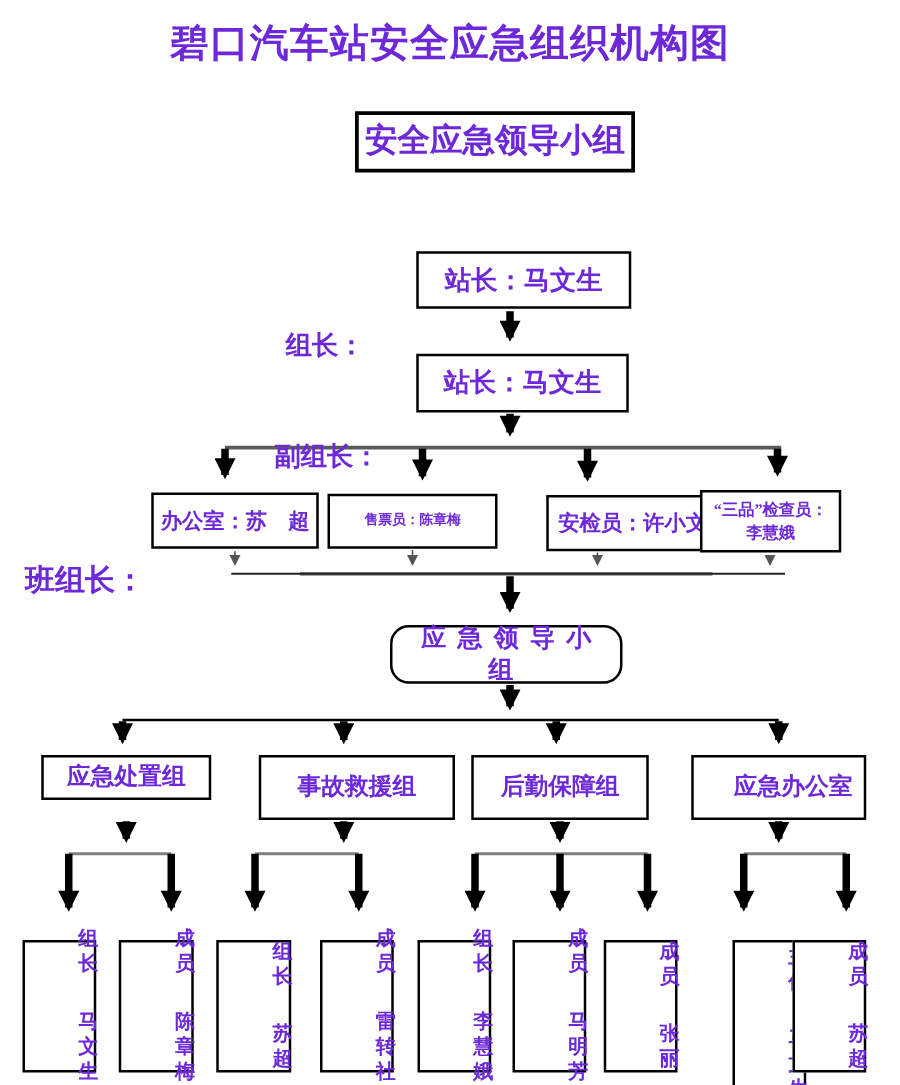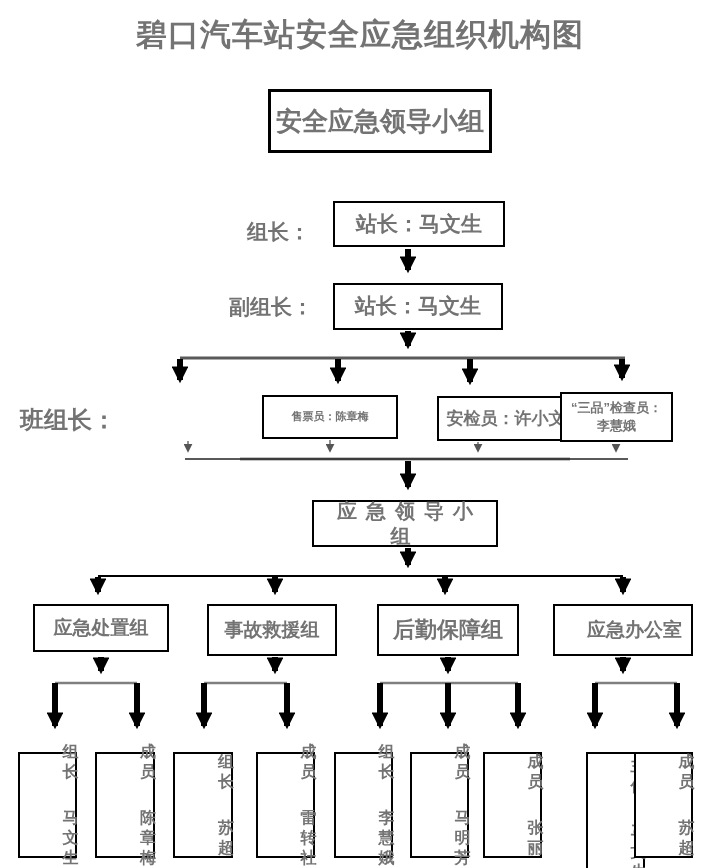--- a/index.html
+++ b/index.html
@@ -1,33 +1,33 @@
 <!DOCTYPE html>
 <html><head>
 <meta charset="utf-8">
 <style>
   html,body{margin:0;padding:0;background:#ffffff;}
   #canvas{
     position:relative;width:720px;height:868px;background:#ffffff;
-    font-family:Liberation Sans, sans-serif;color:#737373;
+    font-family:Liberation Serif, serif;color:#6d28d9;
     overflow:hidden;
   }
   #connectors{position:absolute;left:0;top:0;width:720px;height:868px;pointer-events:none;}
   .title{
     position:absolute;left:0;top:14px;width:720px;text-align:center;
     font-size:31px;font-weight:bold;letter-spacing:1px;
   }
   .box{
     position:absolute;box-sizing:border-box;border:2px solid #000;background:#fff;
     display:flex;align-items:center;justify-content:center;
     font-weight:bold;text-align:center;line-height:1.25;
   }
   .box-thick{border-width:3px;}
   .lbl{
-    position:absolute;font-weight:bold;text-align:right;white-space:nowrap;
+    position:absolute;font-weight:bold;text-align:center;white-space:nowrap;margin-top:44px;
   }
   .member{
     flex-direction:column;gap:26px;font-size:16px;padding-left:46px;
   }
   .spaced{letter-spacing:9px;text-indent:9px;}
 </style>
 </head>
 <body>
 
 <div id="canvas">
@@ -84,41 +84,42 @@
     <line x1="518" y1="683" x2="518" y2="726" stroke="#000" stroke-width="6" marker-end="url(#ah)"></line>
 
     <line x1="623" y1="657" x2="623" y2="671" stroke="#000" stroke-width="6" marker-end="url(#ah)"></line>
     <line x1="595" y1="683" x2="677" y2="683" stroke="#7f7f7f" stroke-width="2.5"></line>
     <line x1="595" y1="683" x2="595" y2="726" stroke="#000" stroke-width="6" marker-end="url(#ah)"></line>
     <line x1="677" y1="683" x2="677" y2="726" stroke="#000" stroke-width="6" marker-end="url(#ah)"></line>
   </svg>
 
   <div class="title">碧口汽车站安全应急组织机构图</div>
 
-  <div class="box box-thick" style="left:268px;top:89px;width:224px;height:64px;font-size:26px;">安全应急领导小组</div>
+  <div class="box box-thick" style="left:284px;top:89px;width:224px;height:49px;font-size:26px;">安全应急领导小组</div>
 
   <div class="lbl" style="left:210px;top:218px;width:100px;font-size:21px;">组长：</div>
   <div class="box" style="left:333px;top:201px;width:172px;height:46px;font-size:21px;">站长：马文生</div>
 
-  <div class="lbl" style="left:210px;top:293px;width:103px;font-size:21px;">副组长：</div>
+  <div class="lbl" style="left:210px;top:307px;width:103px;font-size:21px;">副组长：</div>
   <div class="box" style="left:333px;top:283px;width:170px;height:47px;font-size:21px;">站长：马文生</div>
 
   <div class="lbl" style="left:20px;top:404px;width:95px;font-size:24px;">班组长：</div>
+  <div class="box" style="left:121px;top:394px;width:134px;height:45px;font-size:17px;">办公室：苏　超</div>
   <div class="box" style="left:262px;top:395px;width:136px;height:44px;font-size:11px;">售票员：陈章梅</div>
   <div class="box" style="left:409px;top:396px;width:138px;height:45px;font-size:17px;margin-left:28px;">安检员：许小文</div>
   <div class="box" style="left:560px;top:392px;width:113px;height:50px;font-size:13px;flex-direction:column;gap:2px;text-align:center;">
     <span>“三品”检查员：</span>
     <span>李慧娥</span>
   </div>
 
-  <div class="box spaced" style="left:312px;top:500px;width:186px;height:47px;font-size:20px;">应急领导小组</div>
+  <div class="box spaced" style="left:312px;top:500px;width:186px;height:47px;font-size:20px;border-radius:15px;">应急领导小组</div>
 
-  <div class="box" style="left:33px;top:604px;width:136px;height:48px;font-size:19px;">应急处置组</div>
-  <div class="box" style="left:207px;top:604px;width:130px;height:52px;font-size:19px;">事故救援组</div>
-  <div class="box" style="left:377px;top:604px;width:142px;height:52px;font-size:22px;">后勤保障组</div>
+  <div class="box" style="left:33px;top:604px;width:136px;height:36px;font-size:19px;">应急处置组</div>
+  <div class="box" style="left:207px;top:604px;width:157px;height:52px;font-size:19px;">事故救援组</div>
+  <div class="box" style="left:377px;top:604px;width:142px;height:52px;font-size:19px;">后勤保障组</div>
   <div class="box" style="left:553px;top:604px;width:140px;height:52px;font-size:19px;padding-left:23px;">应急办公室</div>
 
   <div class="box member" style="left:18px;top:752px;width:59px;height:106px;">
     <span>组长</span>
     <span>马文生</span>
   </div>
   <div class="box member" style="left:95px;top:752px;width:60px;height:106px;">
     <span>成员</span>
     <span>陈章梅</span>
   </div>

